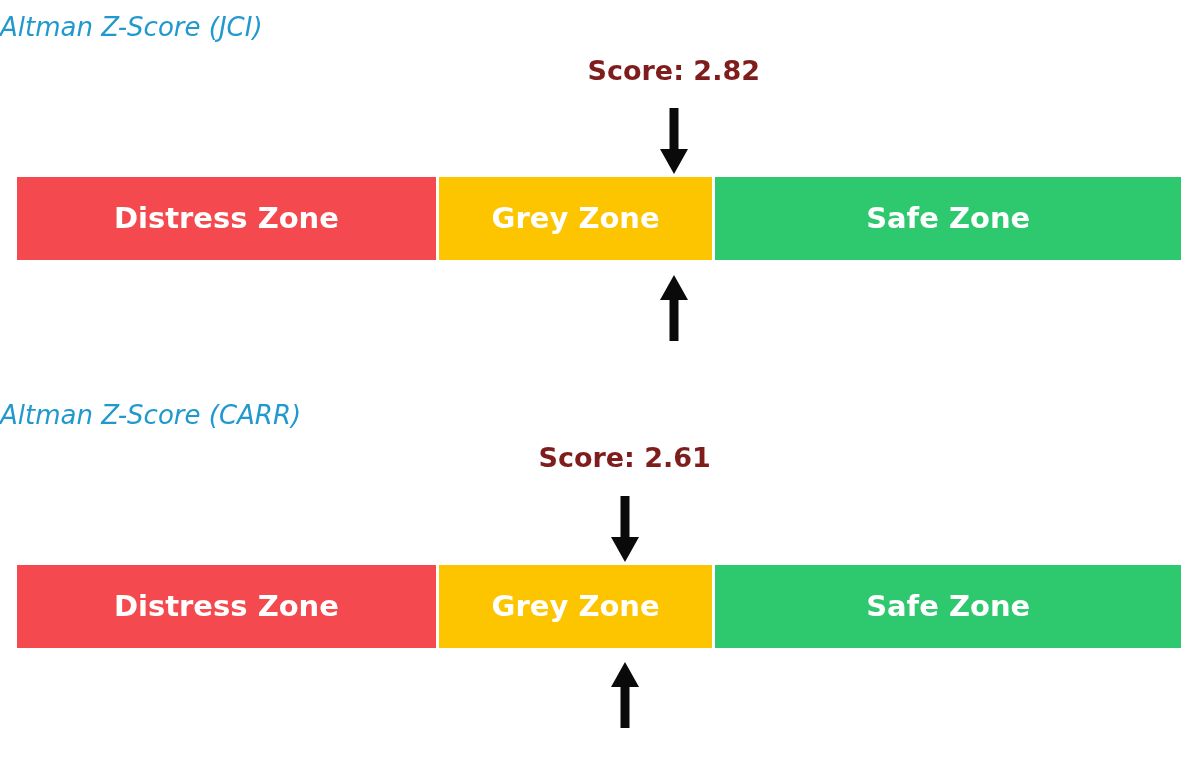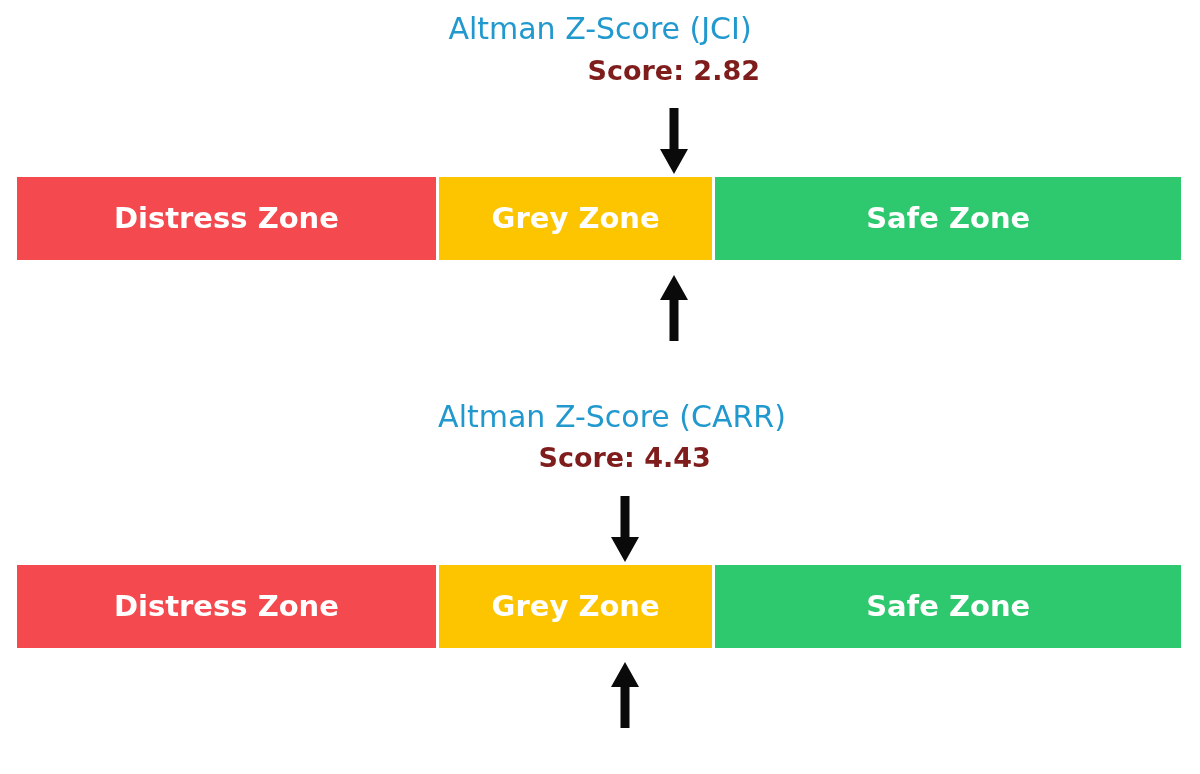--- a/index.html
+++ b/index.html
@@ -7,24 +7,24 @@
     position: relative;
     width: 1200px;
     height: 774px;
     background: #ffffff;
     overflow: hidden;
     font-family: "DejaVu Sans", sans-serif;
   }
   .chart-title {
     position: absolute;
     left: 0; right: 0;
-    text-align: center;
-    font-size: 30px;
+    font-size: 26px;
     font-weight: 400;
     line-height: 1;
+    font-style: italic;
   }
   .score-label {
     position: absolute;
     transform: translateX(-50%);
     font-size: 27px;
     font-weight: 700;
     color: #7f1d1d;
     line-height: 1;
     white-space: nowrap;
   }
@@ -46,21 +46,21 @@
     font-size: 29px;
     font-weight: 700;
     line-height: 1;
     white-space: nowrap;
   }
   .t1 { top: 14px; }
   .s1 { top: 57px; }
   .da1 { top: 108px; }
   .bar1 .zone { top: 177px; }
   .ua1 { top: 275px; }
-  .t2 { top: 402px; padding-left: 24px; }
+  .t2 { top: 402px; }
   .s2 { top: 444px; }
   .da2 { top: 496px; }
   .bar2 .zone { top: 565px; }
   .ua2 { top: 662px; }
 </style>
 </head>
 <body>
 
 <div class="canvas">
 
@@ -84,21 +84,21 @@
       </div>
     </div>
 
     <svg class="marker-arrow ua1 marker" viewBox="0 0 28 66" xmlns="http://www.w3.org/2000/svg" style="left: 673.752px;">
       <path d="M14 0 L28 25 h-9.5 v41 h-9 V25 H0 Z" fill="#0a0a0a"></path>
     </svg>
   </section>
 
   <section>
     <div class="chart-title t2" style="color: rgb(33, 153, 206);">Altman Z-Score (CARR)</div>
-    <div class="score-label s2 marker" style="left: 624.696px;">Score: 4.43</div>
+    <div class="score-label s2 marker" style="left: 624.696px;">Score: 2.61</div>
 
     <svg class="marker-arrow da2 marker" viewBox="0 0 28 66" xmlns="http://www.w3.org/2000/svg" style="left: 624.696px;">
       <path d="M9.5 0 h9 v41 h9.5 L14 66 L0 41 h9.5 Z" fill="#0a0a0a"></path>
     </svg>
 
     <div class="bar2">
       <div class="zone" style="left: 16.5px; width: 419.816px; background: rgb(244, 73, 78);">
         <span class="zone-label">Distress Zone</span>
       </div>
       <div class="zone" style="left: 439.316px; width: 272.648px; background: rgb(253, 197, 0);">

